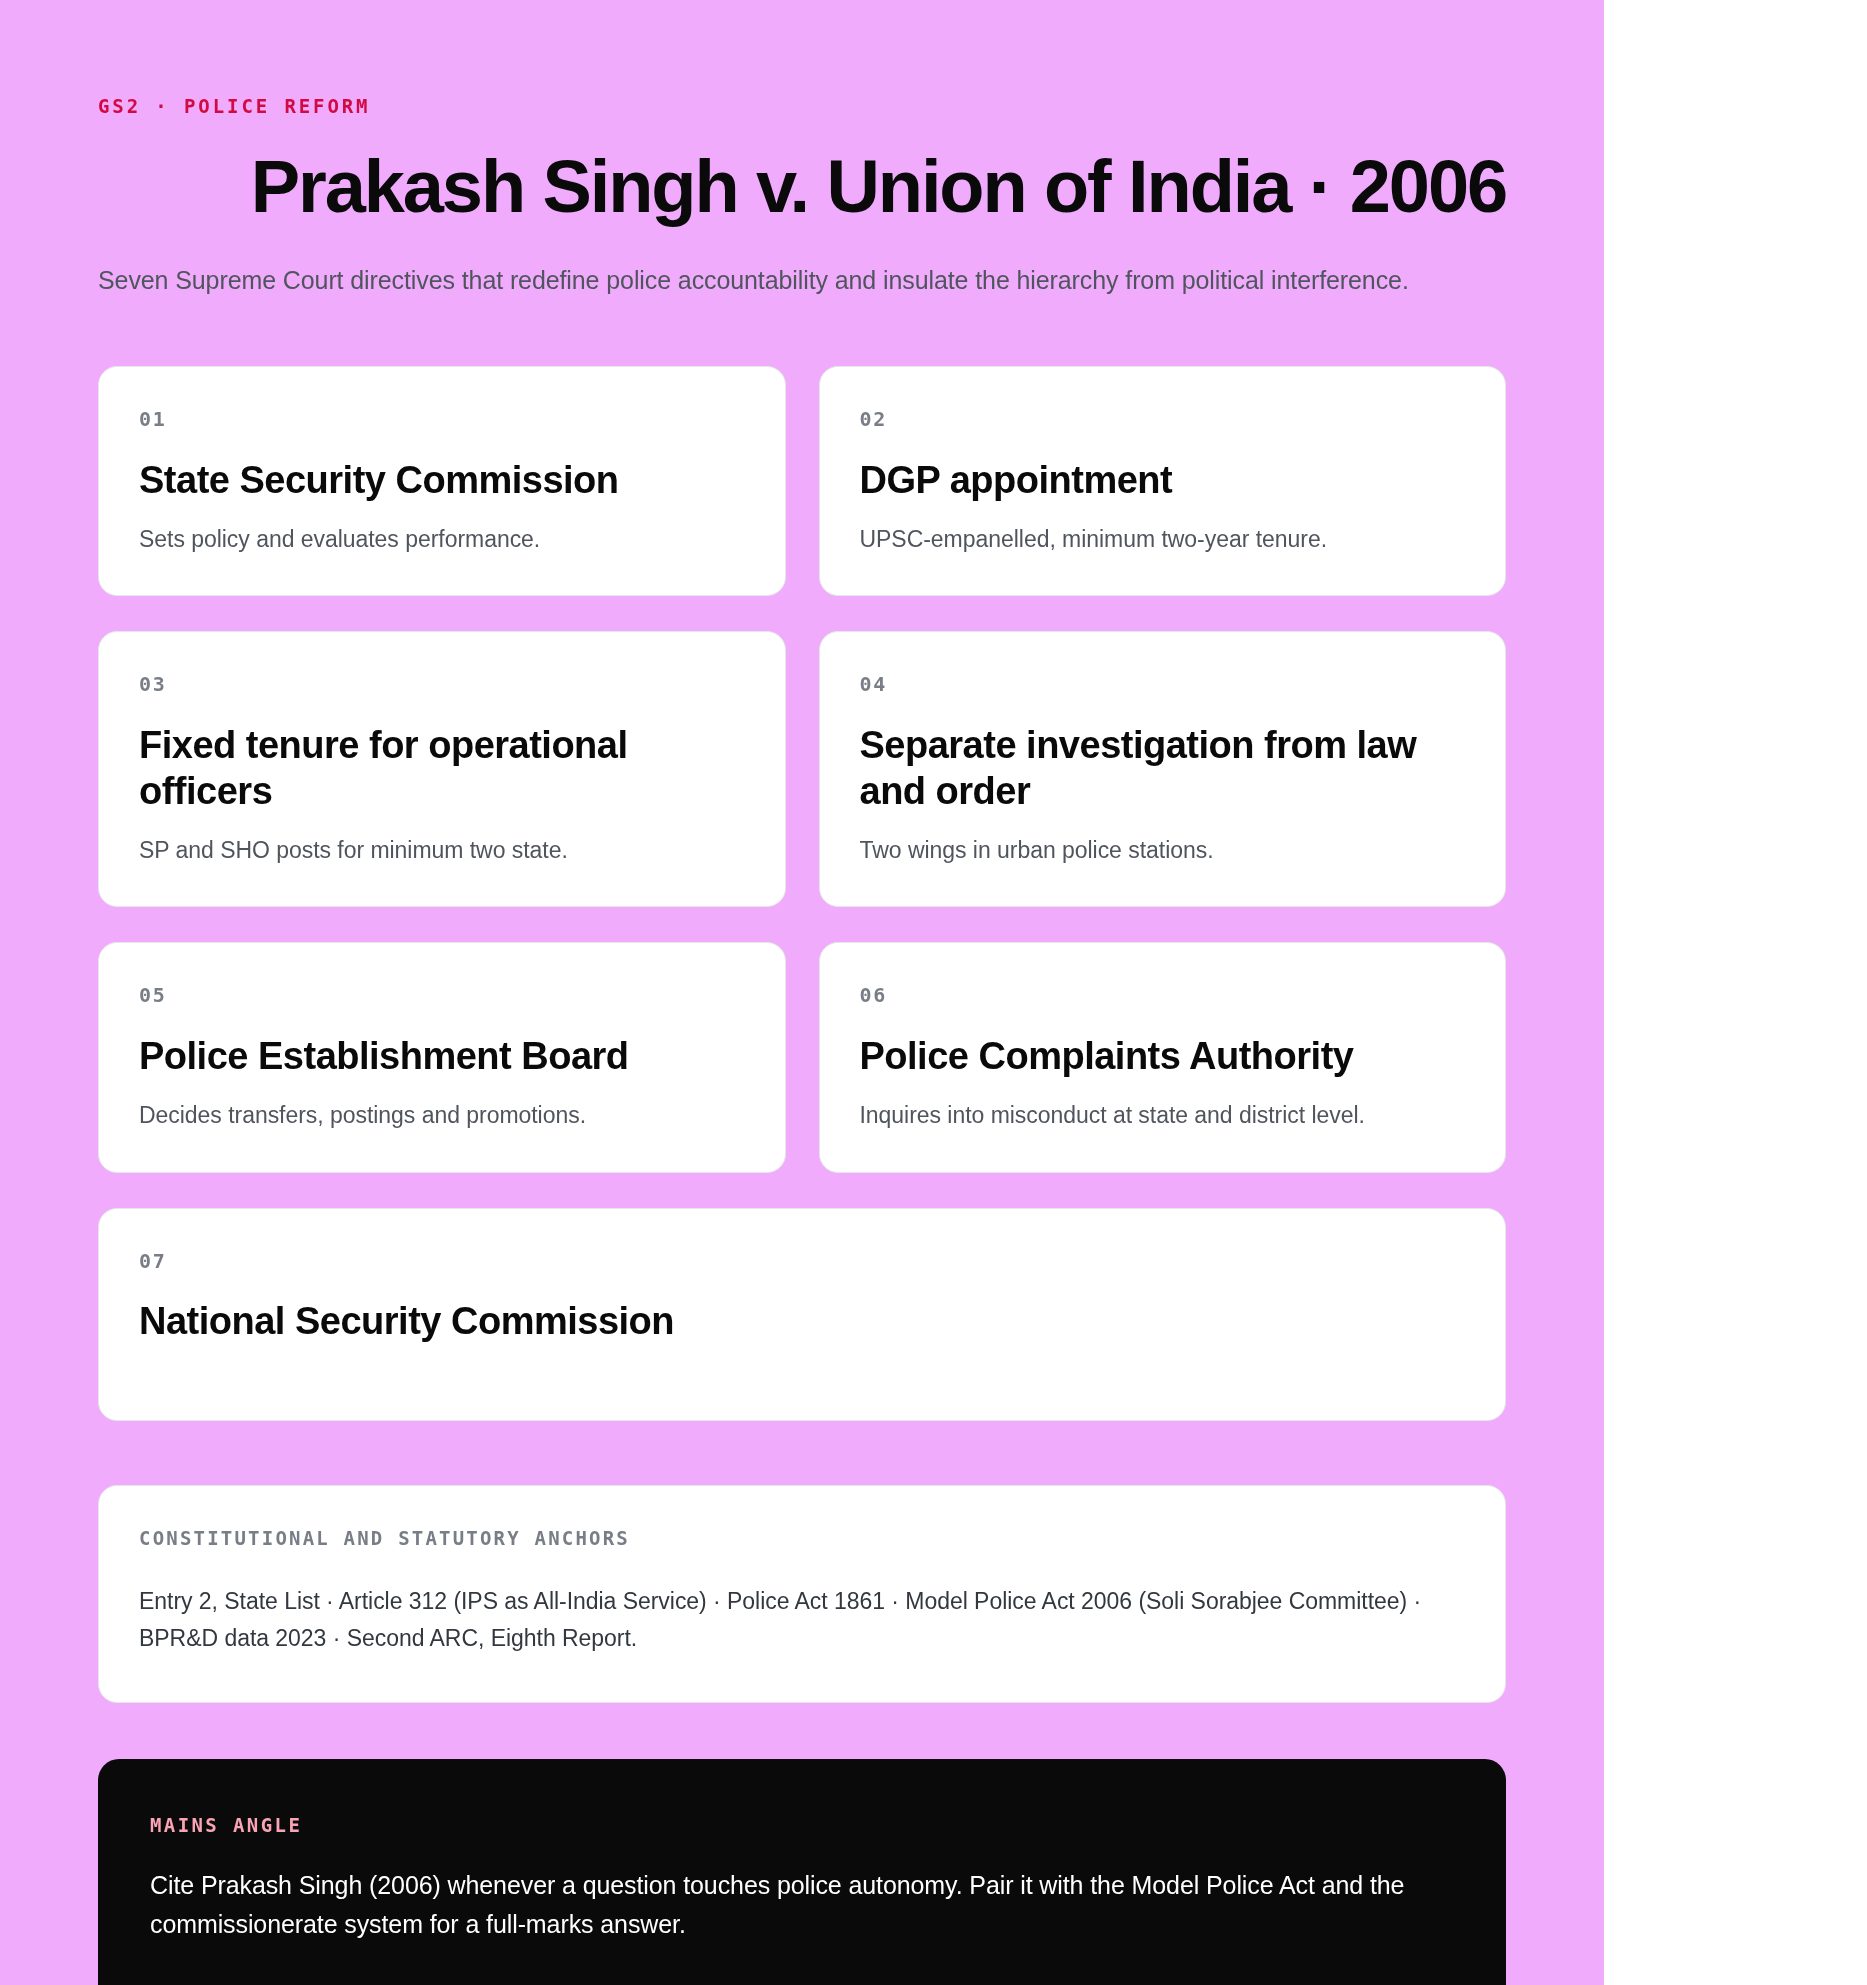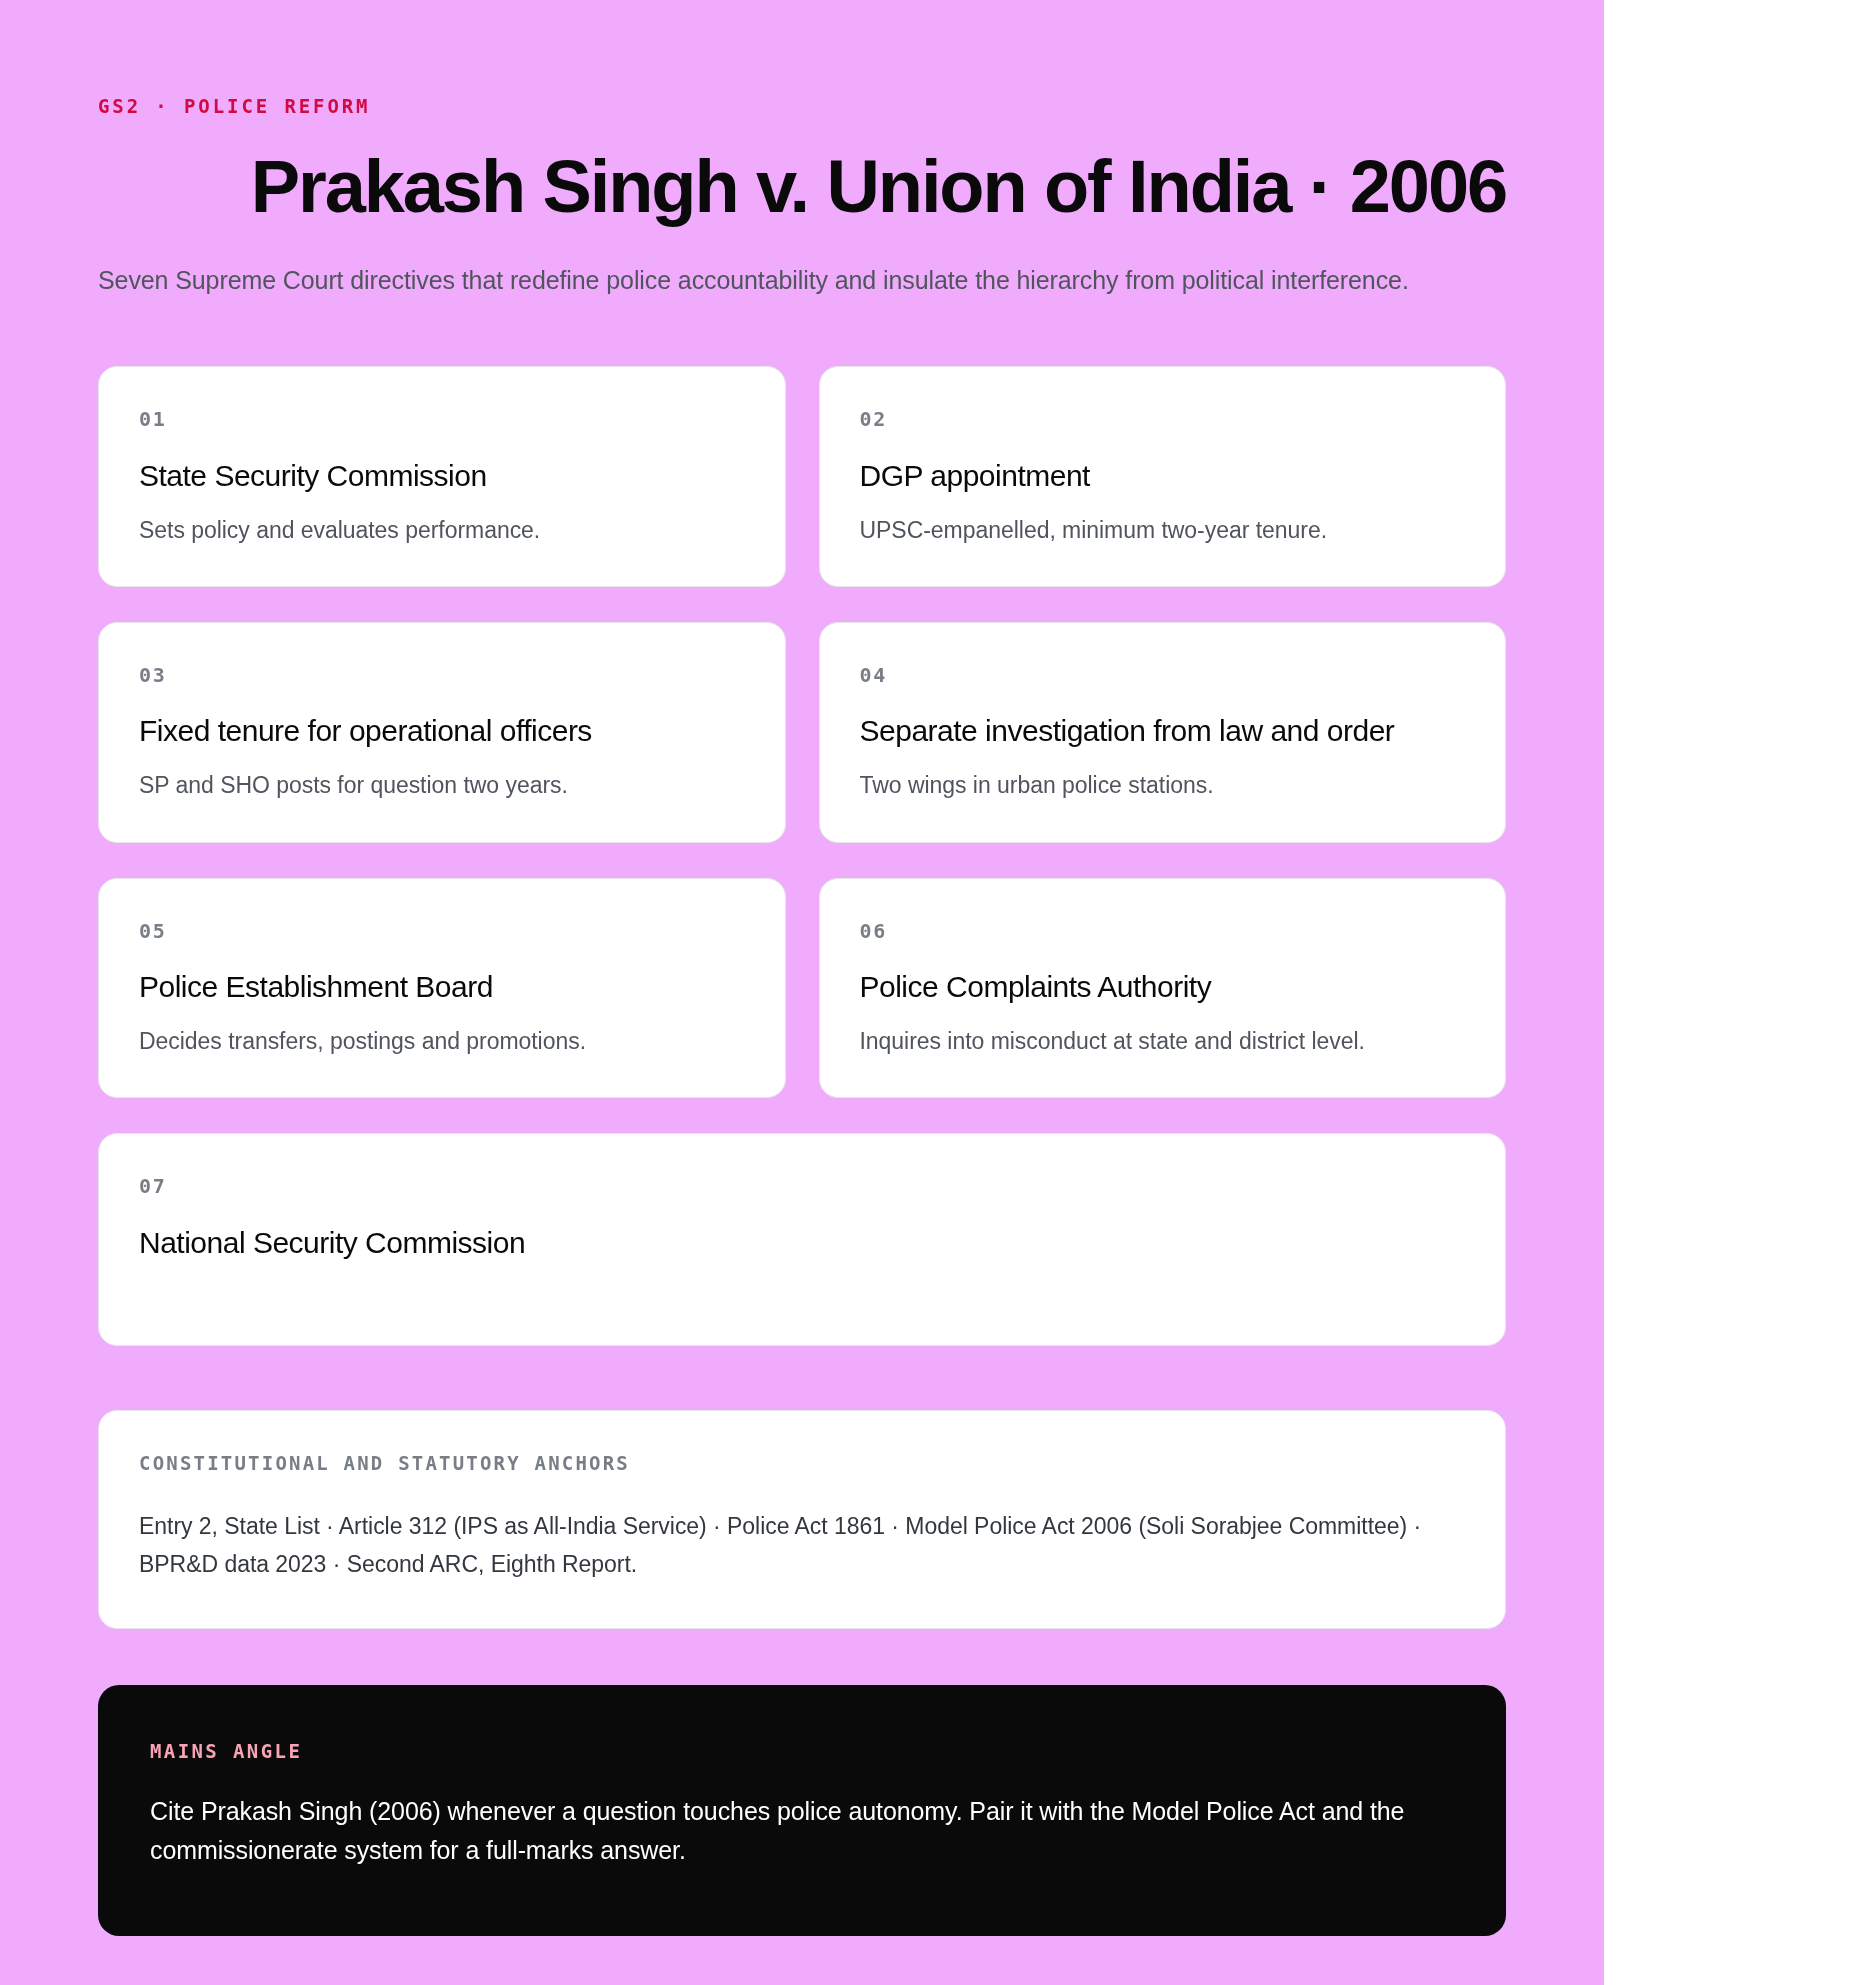--- a/index.html
+++ b/index.html
@@ -83,22 +83,22 @@
     font-family: "DejaVu Sans Mono", "Liberation Mono", monospace;
     font-size: 20px;
     font-weight: 700;
     letter-spacing: 1.7px;
     color: #787d86;
     line-height: 1;
     margin-bottom: 28.5px;
   }
 
   .card-title {
-    font-size: 30px;
-    font-weight: 400;
+    font-size: 38px;
+    font-weight: 700;
     letter-spacing: -0.5px;
     color: #0a0a0b;
     line-height: 1.2;
     margin-bottom: 20px;
   }
 
   .card-desc {
     font-size: 23px;
     font-weight: 400;
     color: #50555d;
@@ -185,21 +185,21 @@
 
     <div class="card">
       <div class="card-num">02</div>
       <div class="card-title">DGP appointment</div>
       <div class="card-desc">UPSC-empanelled, minimum two-year tenure.</div>
     </div>
 
     <div class="card">
       <div class="card-num">03</div>
       <div class="card-title">Fixed tenure for operational officers</div>
-      <div class="card-desc">SP and SHO posts for question two years.</div>
+      <div class="card-desc">SP and SHO posts for minimum two state.</div>
     </div>
 
     <div class="card">
       <div class="card-num">04</div>
       <div class="card-title">Separate investigation from law and order</div>
       <div class="card-desc">Two wings in urban police stations.</div>
     </div>
 
     <div class="card">
       <div class="card-num">05</div>

